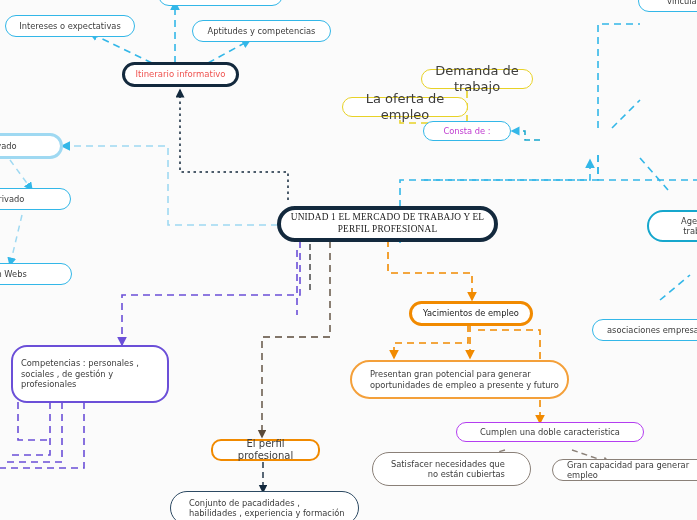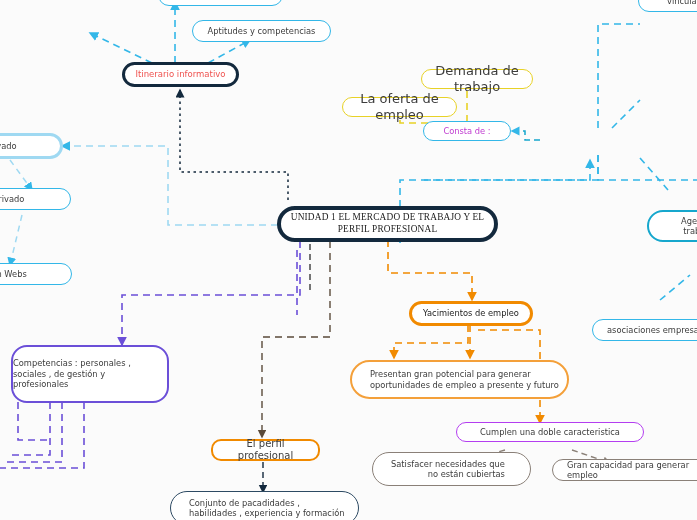--- a/index.html
+++ b/index.html
@@ -152,28 +152,29 @@
       <path d="M263,462 L263,492" marker-end="url(#ar-navy)"></path>
     </g>
 
     <g stroke="#6b4fd8" stroke-width="1.6" fill="none" stroke-dasharray="7,5">
       <path d="M297,250 L297,315"></path>
     </g>
   </svg>
 
   <div class="node s-cyan-thin" style="left:158px;top:-16px;width:125px;height:22px;"></div>
 
+  <div class="node s-cyan-thin" style="left:5px;top:15px;width:130px;height:22px;">Intereses o expectativas</div>
 
   <div class="node s-cyan-thin" style="left:192px;top:20px;width:139px;height:22px;">Aptitudes y competencias</div>
 
   <div class="node s-navy" style="left:122px;top:62px;width:117px;height:25px;">Itinerario informativo</div>
 
   <div class="node s-yellow" style="left:421px;top:55px;width:112px;height:20px;">Demanda de trabajo</div>
 
-  <div class="node s-yellow" style="left:342px;top:83px;width:115px;height:20px;">La oferta de empleo</div>
+  <div class="node s-yellow" style="left:342px;top:83px;width:126px;height:20px;">La oferta de empleo</div>
 
   <div class="node s-violet-lbl" style="left:423px;top:121px;width:88px;height:20px;">Consta de :</div>
 
 
   <div class="node s-cyan-thin" style="left:638px;top:-10px;width:98px;height:22px;">
     <span>vinculado</span>
   </div>
 
   <div class="node s-cyan-thick left-txt" style="left:-50px;top:133px;width:113px;height:26px;padding-left:18px;">tor privado</div>
 
@@ -194,21 +195,21 @@
   <div class="node s-orange-md left-txt" style="left:350px;top:360px;width:219px;height:39px;padding-left:18px;">Presentan gran potencial para generar
 oportunidades de empleo a presente y futuro</div>
 
   <div class="node s-magenta" style="left:456px;top:422px;width:188px;height:20px;">Cumplen una doble caracteristica</div>
 
   <div class="node s-gray left-txt" style="left:372px;top:452px;width:159px;height:34px;padding-left:18px;text-align:right;">Satisfacer necesidades que
 no están cubiertas</div>
 
   <div class="node s-gray left-txt" style="left:552px;top:459px;width:166px;height:22px;padding-left:14px;">Gran capacidad para generar empleo</div>
 
-  <div class="node s-purple-box" style="left:11px;top:345px;width:158px;height:58px;padding-left:0;">Competencias : personales ,
+  <div class="node s-purple-box" style="left:11px;top:345px;width:158px;height:58px;padding-left:8px;">Competencias : personales ,
 sociales , de gestión y
 profesionales</div>
 
   <div class="node s-orange-sm" style="left:211px;top:439px;width:109px;height:22px;">El perfil profesional</div>
 
   <div class="node s-navy-thin left-txt" style="left:170px;top:491px;width:189px;height:34px;padding-left:18px;">Conjunto de pacadidades ,
 habilidades , experiencia y formación</div>
 
 </div>
 

